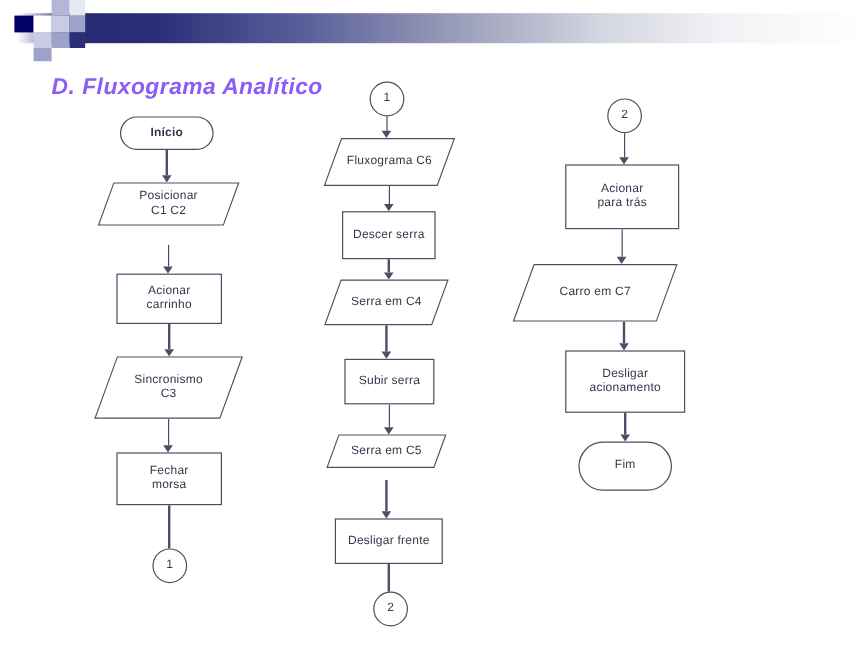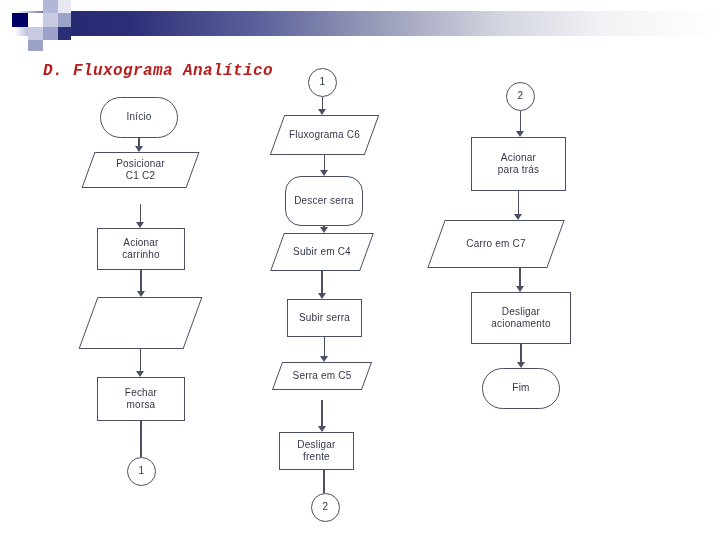--- a/index.html
+++ b/index.html
@@ -43,26 +43,26 @@
   }
   .sq {
     position: absolute;
   }
 
   
   #page-title {
     position: absolute;
     left: 43px;
     top: 62px;
-    font-size: 16px;
+    font-size: 19px;
     font-weight: bold;
     font-style: italic;
     letter-spacing: 0.4px;
-    color: #b91c1c;
-    font-family: Liberation Mono, monospace;
+    color: #8b5cf6;
+    font-family: Liberation Sans, sans-serif;
   }
 
   
   #flow-canvas {
     position: absolute;
     left: 0;
     top: 0;
     width: 720px;
     height: 540px;
   }
@@ -163,61 +163,62 @@
     <div class="arrowhead" style="left: 317.8px; top: 425.5px;"></div>
     <div class="edge" style="left: 323.2px; top: 470px; height: 23px;"></div>
     <div class="edge" style="left: 519.7px; top: 111px; height: 19.5px;"></div>
     <div class="arrowhead" style="left: 516.3px; top: 130.5px;"></div>
     <div class="edge" style="left: 517.7px; top: 191px; height: 22.5px;"></div>
     <div class="arrowhead" style="left: 514.3px; top: 213.5px;"></div>
     <div class="edge" style="left: 519.2px; top: 268px; height: 17.5px;"></div>
     <div class="arrowhead" style="left: 515.8px; top: 285.5px;"></div>
     <div class="edge" style="left: 520.2px; top: 344px; height: 17.5px;"></div>
     <div class="arrowhead" style="left: 516.8px; top: 361.5px;"></div>
-    <div class="node terminal" style="left: 100px; top: 97px; width: 78px; height: 41px;">
+    <div class="node terminal" style="left: 100px; top: 97px; width: 78px; height: 28px; font-weight: bold;">
       <div class="lbl">Início</div>
     </div>
     <div class="node io" style="left: 88px; top: 152px; width: 105px; height: 36px;">
       <div class="para"></div>
       <div class="lbl">Posicionar<br>C1 C2</div>
     </div>
     <div class="node process" style="left: 97px; top: 228px; width: 88px; height: 42px;">
       <div class="lbl">Acionar<br>carrinho</div>
     </div>
     <div class="node io" style="left: 88px; top: 297px; width: 105px; height: 52px;">
       <div class="para"></div>
+      <div class="lbl">Sincronismo<br>C3</div>
     </div>
     <div class="node process" style="left: 97px; top: 377px; width: 88px; height: 44px;">
       <div class="lbl">Fechar<br>morsa</div>
     </div>
     <div class="node connector" style="left: 127px; top: 457px; width: 29px; height: 29px;">
       <div class="lbl">1</div>
     </div>
     <div class="node connector" style="left: 308px; top: 68px; width: 29px; height: 29px;">
       <div class="lbl">1</div>
     </div>
     <div class="node io" style="left: 277px; top: 115px; width: 95px; height: 40px;">
       <div class="para"></div>
       <div class="lbl">Fluxograma C6</div>
     </div>
-    <div class="node process" style="left: 285px; top: 176px; width: 78px; height: 50px; border-radius: 16px;">
+    <div class="node process" style="left: 285px; top: 176px; width: 78px; height: 40px;">
       <div class="lbl">Descer serra</div>
     </div>
     <div class="node io" style="left: 277px; top: 233px; width: 90px; height: 38px;">
       <div class="para"></div>
-      <div class="lbl">Subir em C4</div>
+      <div class="lbl">Serra em C4</div>
     </div>
     <div class="node process" style="left: 287px; top: 299px; width: 75px; height: 38px;">
       <div class="lbl">Subir serra</div>
     </div>
     <div class="node io" style="left: 277px; top: 362px; width: 90px; height: 28px;">
       <div class="para"></div>
       <div class="lbl">Serra em C5</div>
     </div>
-    <div class="node process" style="left: 279px; top: 432px; width: 75px; height: 38px; text-align: center;">
+    <div class="node process" style="left: 279px; top: 432px; width: 90px; height: 38px; text-align: center;">
       <div class="lbl">Desligar frente</div>
     </div>
     <div class="node connector" style="left: 311px; top: 493px; width: 29px; height: 29px;">
       <div class="lbl">2</div>
     </div>
     <div class="node connector" style="left: 506px; top: 82px; width: 29px; height: 29px;">
       <div class="lbl">2</div>
     </div>
     <div class="node process" style="left: 471px; top: 137px; width: 95px; height: 54px;">
       <div class="lbl">Acionar<br>para trás</div>

